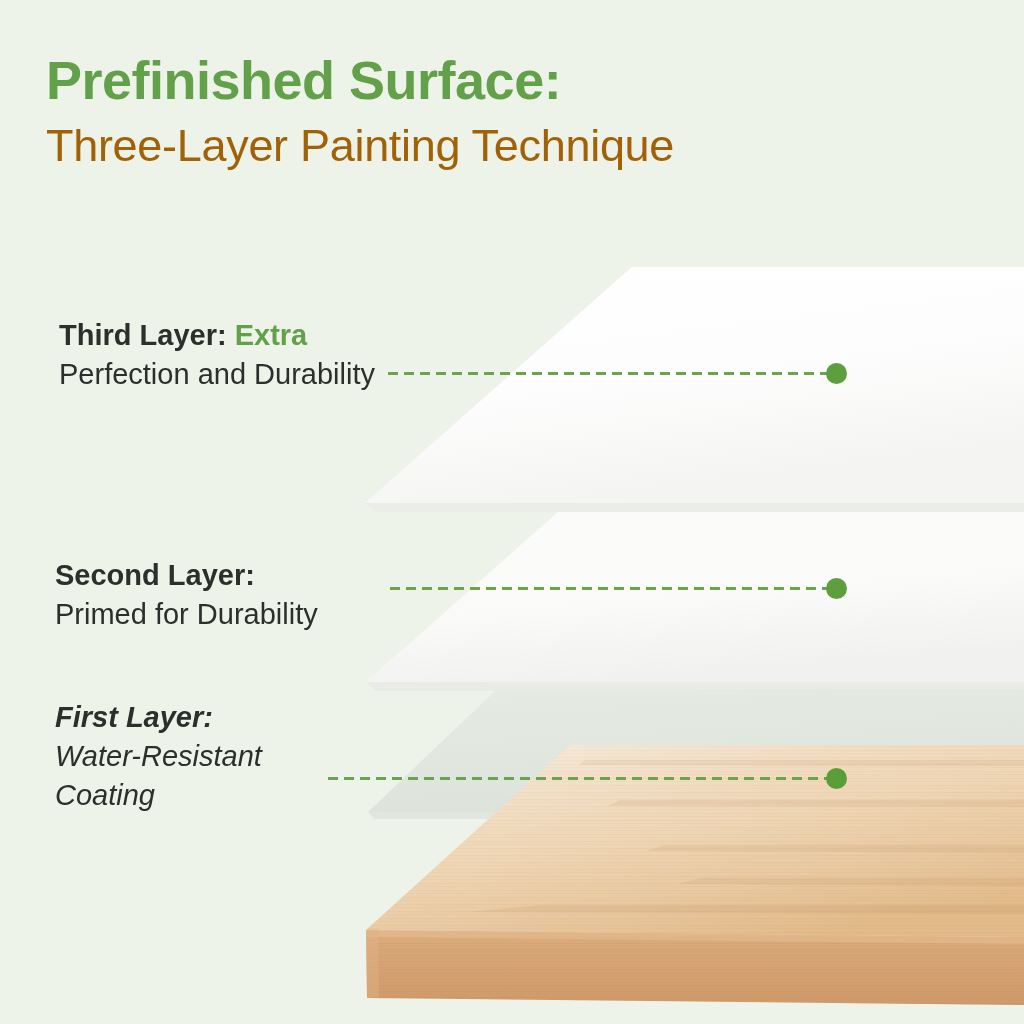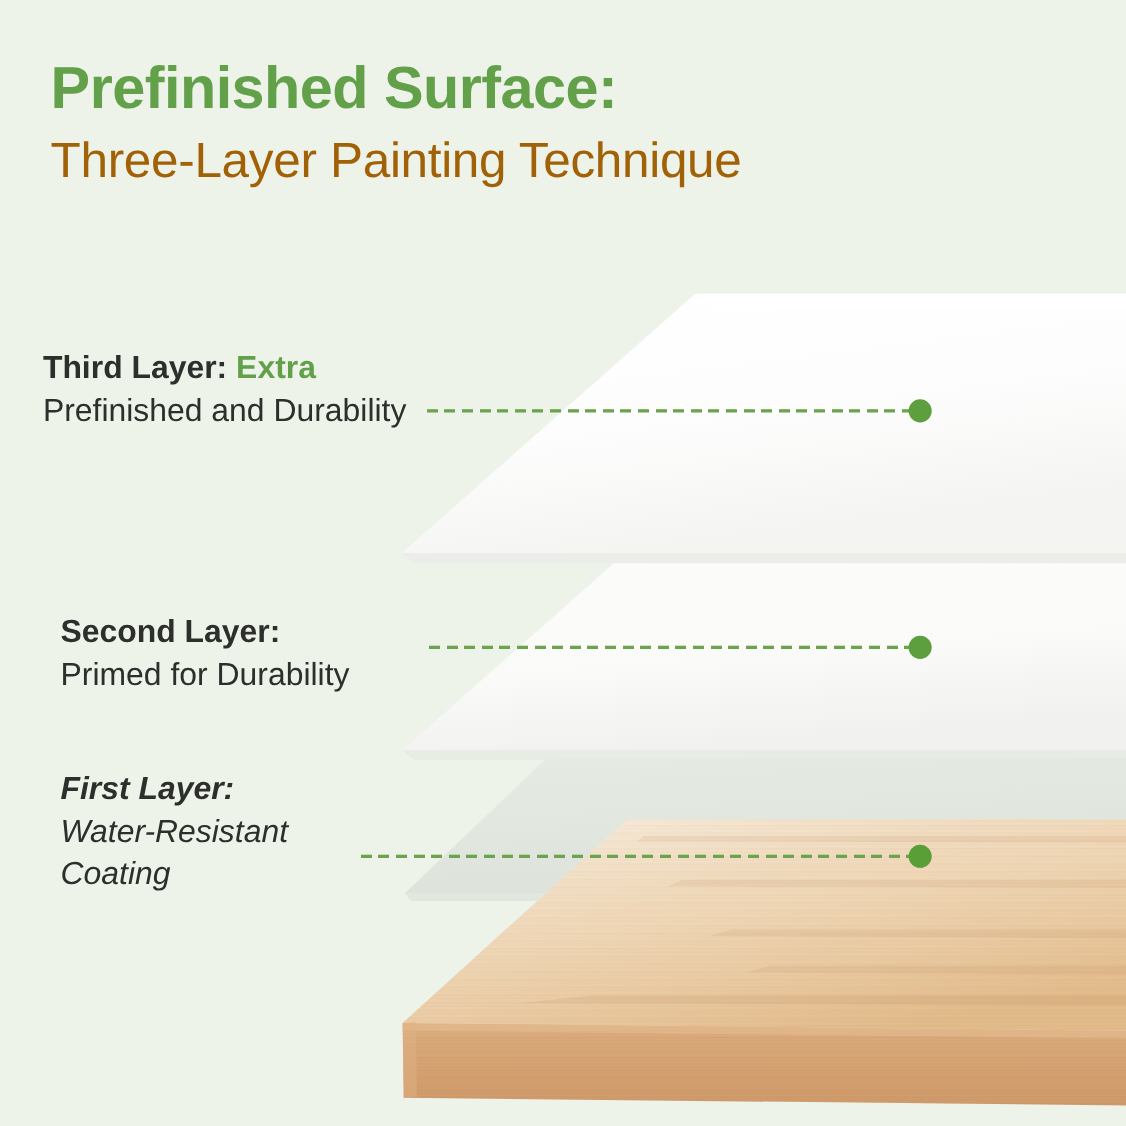--- a/index.html
+++ b/index.html
@@ -70,21 +70,21 @@
     white-space:nowrap;
   }
   .label-line.head {
     font-weight:bold;
   }
   .label-accent {
     color:#63a04a;
     font-weight:bold;
   }
 
-  #label-third  { left:39px; top:316px; }
+  #label-third  { left:59px; top:316px; }
   #label-second { left:55px; top:556px; }
   #label-first  { left:55px; top:698px;font-style:italic; }
 
   
   .connector {
     position:absolute;
     z-index:7;
     height:20px;
     display:flex;
     align-items:center;
@@ -222,21 +222,21 @@
 
   <div class="title-block">
     <div class="title-main">Prefinished Surface:</div>
     <div class="title-sub">Three-Layer Painting Technique</div>
   </div>
 
   <div class="label-block" id="label-third">
     <div class="label-line head">
       <span>Third Layer:</span><span>&nbsp;</span><span class="label-accent">Extra</span>
     </div>
-    <div class="label-line">Prefinished and Durability</div>
+    <div class="label-line">Perfection and Durability</div>
   </div>
 
   <div class="label-block" id="label-second">
     <div class="label-line head">Second Layer:</div>
     <div class="label-line">Primed for Durability</div>
   </div>
 
   <div class="label-block" id="label-first">
     <div class="label-line head">First Layer:</div>
     <div class="label-line">Water-Resistant</div>

